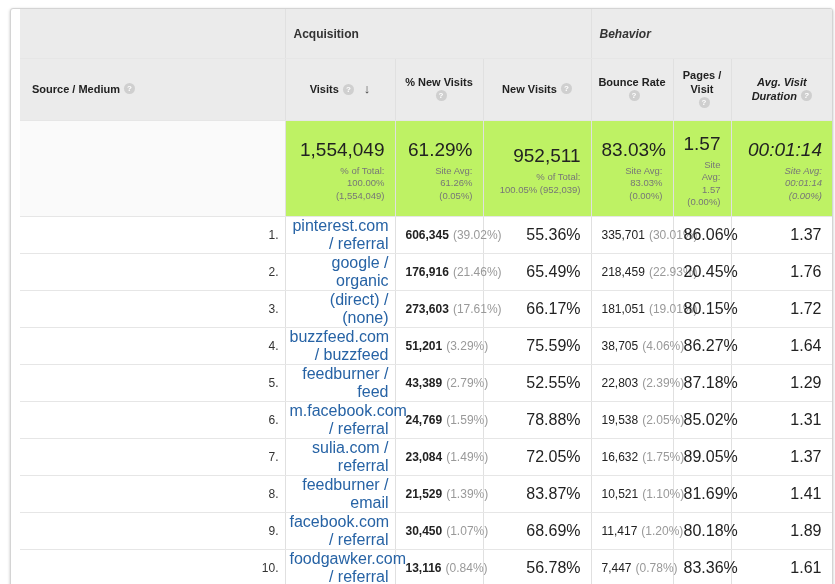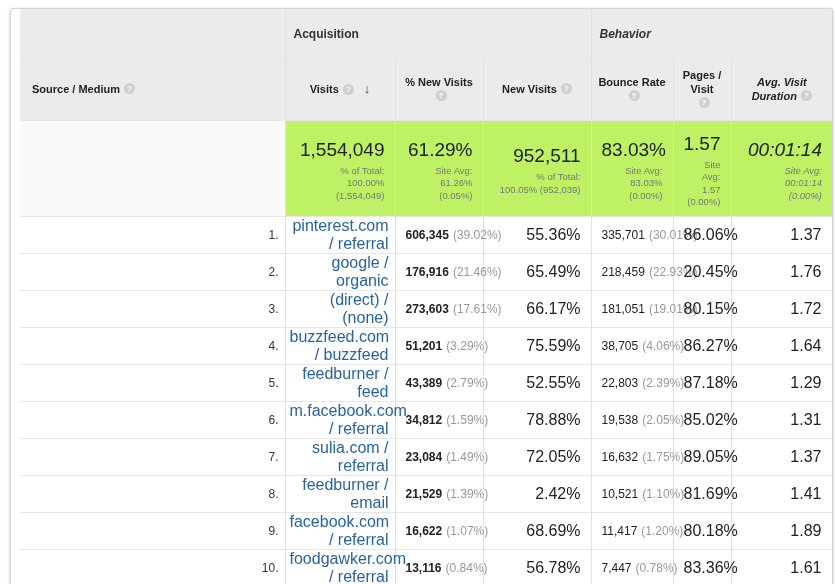--- a/index.html
+++ b/index.html
@@ -306,51 +306,51 @@
           <td class="num"><b>43,389</b><span class="pct">(2.79%)</span></td>
           <td class="plain">52.55%</td>
           <td class="num"><span>22,803</span><span class="pct">(2.39%)</span></td>
           <td class="plain">87.18%</td>
           <td class="plain">1.29</td>
           <td class="plain">00:00:55</td>
         </tr>
         <tr class="datarow">
           <td class="idx">6.</td>
           <td class="src"><a href="#">m.facebook.com / referral</a></td>
-          <td class="num"><b>34,812</b><span class="pct">(1.59%)</span></td>
+          <td class="num"><b>24,769</b><span class="pct">(1.59%)</span></td>
           <td class="plain">78.88%</td>
           <td class="num"><span>19,538</span><span class="pct">(2.05%)</span></td>
           <td class="plain">85.02%</td>
           <td class="plain">1.31</td>
           <td class="plain">00:01:13</td>
         </tr>
         <tr class="datarow">
           <td class="idx">7.</td>
           <td class="src"><a href="#">sulia.com / referral</a></td>
           <td class="num"><b>23,084</b><span class="pct">(1.49%)</span></td>
           <td class="plain">72.05%</td>
           <td class="num"><span>16,632</span><span class="pct">(1.75%)</span></td>
           <td class="plain">89.05%</td>
           <td class="plain">1.37</td>
           <td class="plain">00:00:48</td>
         </tr>
         <tr class="datarow">
           <td class="idx">8.</td>
           <td class="src"><a href="#">feedburner / email</a></td>
           <td class="num"><b>21,529</b><span class="pct">(1.39%)</span></td>
-          <td class="plain">2.42%</td>
+          <td class="plain">83.87%</td>
           <td class="num"><span>10,521</span><span class="pct">(1.10%)</span></td>
           <td class="plain">81.69%</td>
           <td class="plain">1.41</td>
           <td class="plain">00:01:09</td>
         </tr>
         <tr class="datarow">
           <td class="idx">9.</td>
           <td class="src"><a href="#">facebook.com / referral</a></td>
-          <td class="num"><b>16,622</b><span class="pct">(1.07%)</span></td>
+          <td class="num"><b>30,450</b><span class="pct">(1.07%)</span></td>
           <td class="plain">68.69%</td>
           <td class="num"><span>11,417</span><span class="pct">(1.20%)</span></td>
           <td class="plain">80.18%</td>
           <td class="plain">1.89</td>
           <td class="plain">00:01:35</td>
         </tr>
         <tr class="datarow">
           <td class="idx">10.</td>
           <td class="src"><a href="#">foodgawker.com / referral</a></td>
           <td class="num"><b>13,116</b><span class="pct">(0.84%)</span></td>

